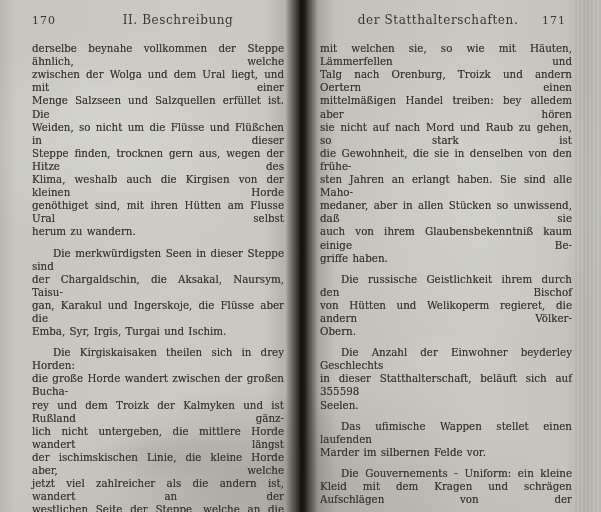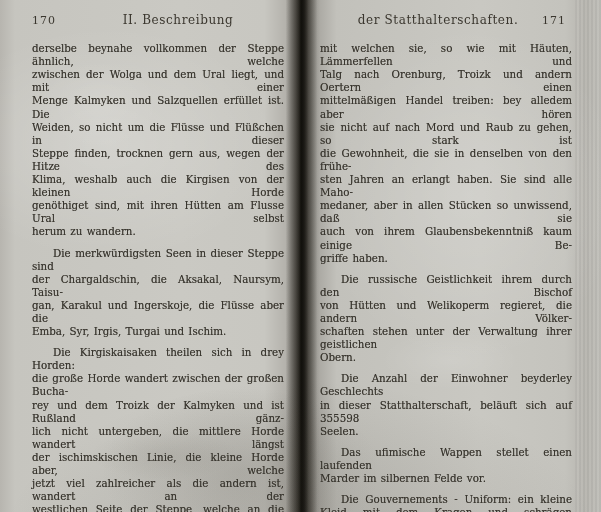--- a/index.html
+++ b/index.html
@@ -81,21 +81,21 @@
 
   <div class="page page-left">
     <div class="running-head">
       <span class="pagenum">170</span>
       <span class="title">II. Beschreibung</span>
     </div>
     <div>
         <div class="para">
           <div class="line">derselbe beynahe vollkommen der Steppe ähnlich, welche</div>
           <div class="line">zwischen der Wolga und dem Ural liegt,  und mit einer</div>
-          <div class="line">Menge Kalmyken und Salzquellen erfüllet ist.    Die</div>
+          <div class="line">Menge Salzseen und Salzquellen erfüllet ist.    Die</div>
           <div class="line">Weiden, so nicht um die Flüsse und Flüßchen in dieser</div>
           <div class="line">Steppe finden, trocknen gern aus,  wegen der Hitze des</div>
           <div class="line">Klima, weshalb auch die Kirgisen von der kleinen Horde</div>
           <div class="line">genöthiget sind,  mit ihren Hütten am Flusse Ural selbst</div>
           <div class="line last">herum zu wandern.</div>
         </div>
         <div class="para indent">
           <div class="line">Die merkwürdigsten Seen in dieser Steppe sind</div>
           <div class="line">der Chargaldschin, die Aksakal, Naursym, Taisu-</div>
           <div class="line">gan, Karakul und Ingerskoje, die Flüsse aber die</div>
@@ -127,21 +127,20 @@
           <div class="line">sie nicht auf nach Mord und Raub zu gehen, so stark ist</div>
           <div class="line">die Gewohnheit,  die sie in denselben von den frühe-</div>
           <div class="line">sten Jahren an erlangt haben.   Sie sind alle Maho-</div>
           <div class="line">medaner,  aber in allen Stücken so unwissend,  daß sie</div>
           <div class="line">auch von ihrem Glaubensbekenntniß kaum einige Be-</div>
           <div class="line last">griffe haben.</div>
         </div>
         <div class="para indent">
           <div class="line">Die russische Geistlichkeit ihrem durch den Bischof</div>
           <div class="line">von Hütten und Welikoperm regieret, die andern Völker-</div>
-          <div class="line">schaften stehen unter der Verwaltung ihrer geistlichen</div>
           <div class="line last">Obern.</div>
         </div>
         <div class="para indent">
           <div class="line">Die Anzahl der Einwohner beyderley Geschlechts</div>
           <div class="line">in dieser Statthalterschaft,  beläuft sich auf 355598</div>
           <div class="line last">Seelen.</div>
         </div>
         <div class="para indent">
           <div class="line">Das ufimische Wappen stellet einen laufenden</div>
           <div class="line last">Marder im silbernen Felde vor.</div>

